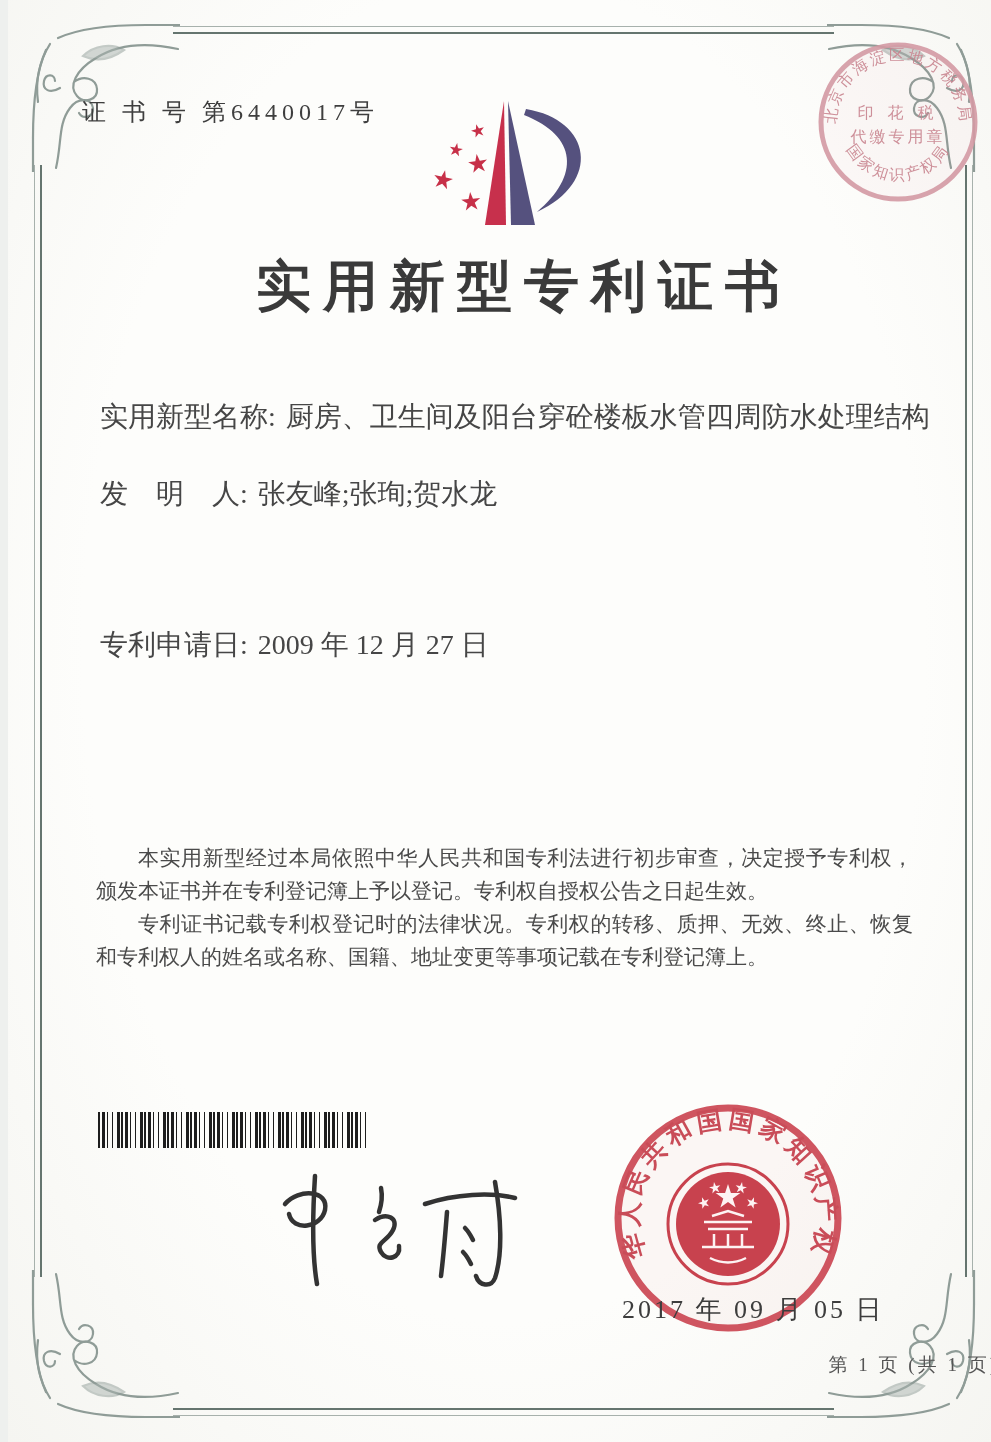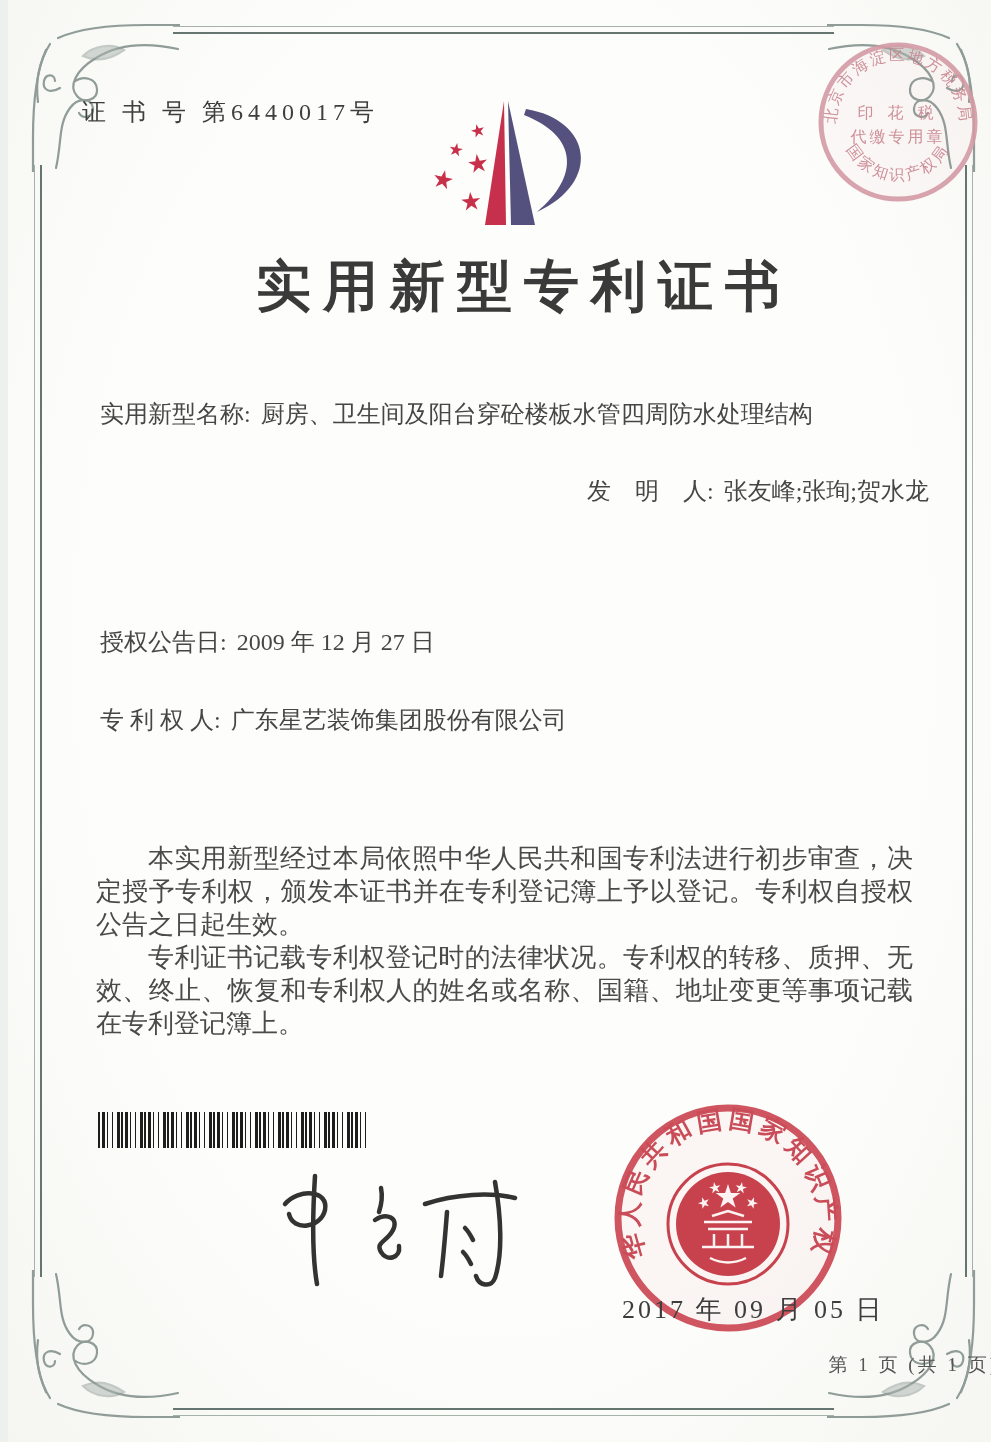--- a/index.html
+++ b/index.html
@@ -32,27 +32,27 @@
     position:absolute;left:74px;top:96px;
     font-size:24px;letter-spacing:5px;color:#3e3e3e;
   }
   .logo{position:absolute;left:380px;top:88px;width:240px;height:152px;}
   .tax-stamp{position:absolute;left:806px;top:38px;width:168px;height:168px;opacity:.9;}
   .title{
     position:absolute;left:0;right:0;top:250px;text-align:center;
     font-size:55px;font-weight:bold;letter-spacing:12px;color:#3a3a3a;padding-left:41px;
   }
   
-  .field{position:absolute;left:92px;right:70px;font-size:24px;color:#464646;white-space:nowrap;}
+  .field{position:absolute;left:92px;right:53px;font-size:28px;color:#464646;white-space:nowrap;}
   .field .val{margin-left:10px;}
-  .f0{top:398px;} .f1{top:475px;text-align:right;} .f2{top:550px;} .f3{top:626px;} .f4{top:704px;} .f5{top:784px;}
+  .f0{top:398px;} .f1{top:475px;} .f2{top:550px;} .f3{top:626px;} .f4{top:704px;} .f5{top:784px;}
   
   .body-text{
     position:absolute;left:88px;right:86px;top:842px;
-    font-size:26px;line-height:33px;text-align:justify;color:#4a4a4a;
+    font-size:21px;line-height:33px;text-align:justify;color:#4a4a4a;
   }
   .body-text p{margin:0;text-indent:2em;}
   
   .barcode{
     position:absolute;left:90px;top:1112px;width:272px;height:36px;
     background:repeating-linear-gradient(90deg,
       #1d1d1d 0 2px, transparent 2px 4px,
       #1d1d1d 4px 7px, transparent 7px 9px,
       #1d1d1d 9px 10px, transparent 10px 14px,
       #1d1d1d 14px 15px, transparent 15px 19px,
@@ -139,24 +139,21 @@
 
   <div class="title">实用新型专利证书</div>
 
   <div class="field f0">
     <span>实用新型名称:</span><span class="val">厨房、卫生间及阳台穿砼楼板水管四周防水处理结构</span>
   </div>
   <div class="field f1">
     <span>发　明　人:</span><span class="val">张友峰;张珣;贺水龙</span>
   </div>
   <div class="field f3">
-    <span>授权公告日:</span><span class="val">2009 年 12 月 27 日</span>
-  </div>
-  <div class="field f4">
-    <span>专 利 权 人:</span><span class="val">广东星艺装饰集团股份有限公司</span>
+    <span>专利申请日:</span><span class="val">2009 年 12 月 27 日</span>
   </div>
 
   <div class="body-text">
     <p>本实用新型经过本局依照中华人民共和国专利法进行初步审查，决定授予专利权，颁发本证书并在专利登记簿上予以登记。专利权自授权公告之日起生效。</p>
     <p>专利证书记载专利权登记时的法律状况。专利权的转移、质押、无效、终止、恢复和专利权人的姓名或名称、国籍、地址变更等事项记载在专利登记簿上。</p>
   </div>
 
   <div class="barcode"></div>
 
 

